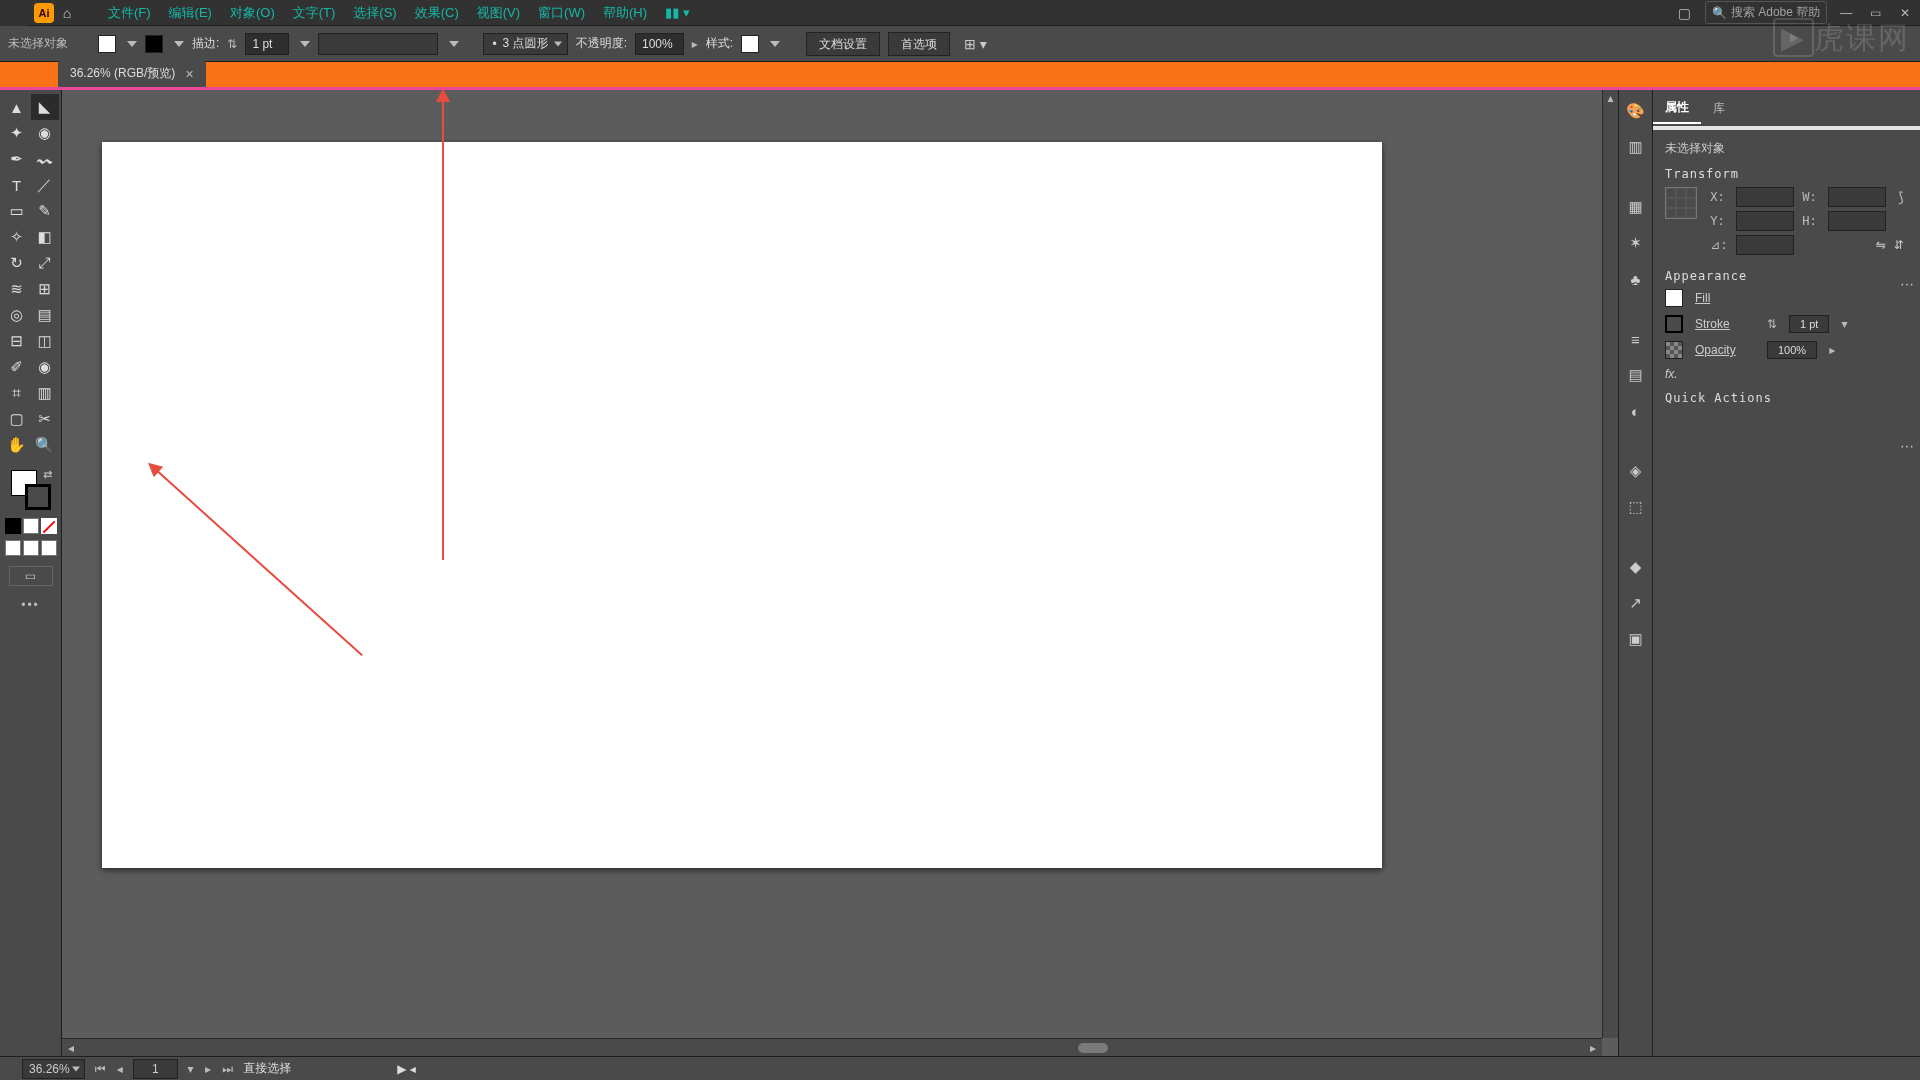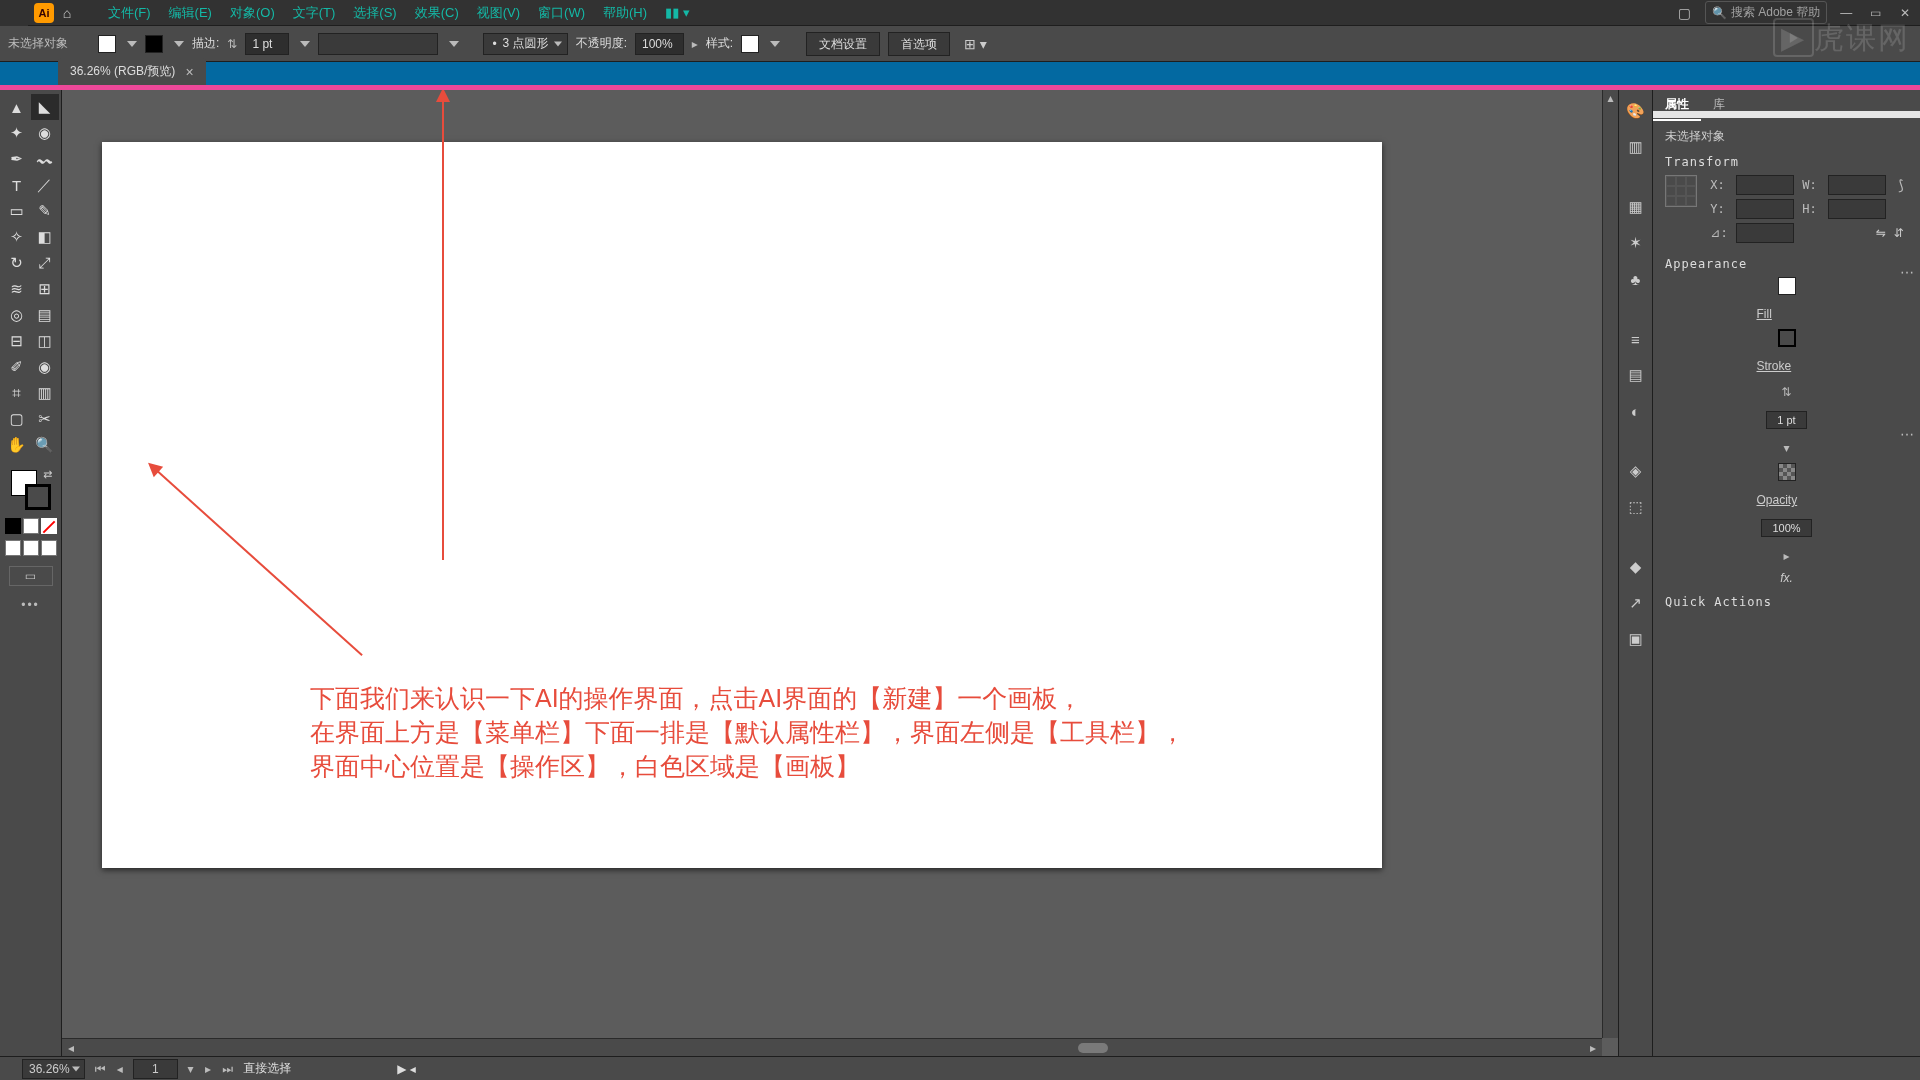--- a/index.html
+++ b/index.html
@@ -24,21 +24,21 @@
 .swatch.white{background:#fff;}
 .swatch.black{background:#000;}
 .swdrop { border-left:5px solid transparent;border-right:5px solid transparent;border-top:6px solid #bbb;display:inline-block;margin-left:3px;}
 .numfield { background:#2e2e2e;border:1px solid #222;color:#ddd;padding:2px 10px 2px 6px;font-size:12px;min-width:44px;height:22px;display:inline-flex;align-items:center;}
 .combowide { background:#3a3a3a;border:1px solid #222;color:#aaa;width:120px;height:22px;}
 .combomed { background:#3a3a3a;border:1px solid #222;color:#ddd;height:22px;padding:0 18px 0 8px;display:inline-flex;align-items:center;position:relative;}
 .combomed::after{content:"";position:absolute;right:5px;top:50%;transform:translateY(-50%);border-left:4px solid transparent;border-right:4px solid transparent;border-top:5px solid #bbb;}
 .btnflat { background:#3a3a3a;border:1px solid #222;padding:3px 12px;color:#ddd;font-size:12px;height:24px;}
 
 
-.tabstrip { height:28px; background:#0369a1; display:flex; align-items:flex-end; padding-left:58px;border-bottom:5px solid #ec4899;}
+.tabstrip { height:28px; background:#f97316; display:flex; align-items:flex-end; padding-left:58px;border-bottom:3px solid #ec4899;}
 .doc-tab { background:#4a4a4a; padding:5px 12px; color:#ddd; font-size:12px; display:flex; align-items:center; gap:10px; border-top-left-radius:3px;border-top-right-radius:3px;}
 .doc-tab .close{font-size:14px;color:#bbb;}
 
 
 .workarea { position:absolute; left:0; top:90px; right:0; bottom:24px; display:flex; }
 
 
 .toolbox { width:62px; background:#4a4a4a; border-right:1px solid #1e1e1e; display:flex; flex-direction:column; align-items:center; padding-top:4px; position:relative;}
 .toolbox .pair { display:flex; }
 .toolbox .tbtn { width:28px;height:26px; display:flex;align-items:center;justify-content:center;color:#ddd;font-size:15px;}
@@ -69,33 +69,33 @@
 
 
 .cursor { position:absolute; left:12px; top:90px; color:#fff; font-size:14px; transform:rotate(-15deg);}
 
 
 .dockcol { width:34px; background:#4a4a4a; border-left:1px solid #1e1e1e; display:flex; flex-direction:column; align-items:center; gap:14px; padding-top:10px;}
 .dockcol .dic { width:22px;height:22px;color:#ccc;display:flex;align-items:center;justify-content:center;font-size:15px;}
 
 
 .proppanel { width:268px; background:#4a4a4a; border-left:1px solid #1e1e1e; display:flex;flex-direction:column;}
-.proppanel .ptabs { display:flex; height:28px; border-bottom:7px solid #e5e5e5; align-items:flex-start;}
+.proppanel .ptabs { display:flex; height:40px; border-bottom:4px solid #e5e5e5; align-items:center;}
 .proppanel .ptab { padding:6px 12px; color:#bbb; font-size:12px;}
 .proppanel .ptab.active { color:#fff; font-weight:bold; border-bottom:2px solid #fff;}
 .proppanel .pbody { padding:10px 12px; font-size:12px; color:#ccc; position:relative;}
 .proppanel .sect { font-family:monospace; color:#ddd; margin:10px 0 6px; letter-spacing:1px;}
 .proppanel .refgrid { width:32px;height:32px;border:1px solid #777;display:inline-grid;grid-template:repeat(3,1fr)/repeat(3,1fr);vertical-align:top;}
 .proppanel .refgrid span{border:1px solid #555;}
 .proppanel .tf-fields { display:inline-block; margin-left:10px; vertical-align:top;}
 .proppanel .tf-row { display:flex; gap:8px; margin-bottom:4px; align-items:center;}
 .proppanel .tflabel{color:#bbb;font-family:monospace;width:18px;}
 .proppanel .tffield { width:58px;height:20px;background:#3a3a3a;border:1px solid #222;color:#888;padding:0 4px;display:inline-flex;align-items:center;font-size:11px;}
 .proppanel .link-ic{color:#bbb;font-size:14px;margin-left:4px;}
-.proppanel .arow { display:flex;align-items:center;gap:12px;margin-bottom:8px;font-family:monospace;flex-direction:column;}
+.proppanel .arow { display:flex;align-items:center;gap:12px;margin-bottom:8px;font-family:monospace;}
 .proppanel .arow .swatch{width:18px;height:18px;}
 .proppanel .arow .lbl{width:60px;text-decoration:underline;color:#ccc;}
 .proppanel .arow .val{background:#3a3a3a;border:1px solid #222;padding:2px 10px;color:#ddd;font-size:11px;}
 .proppanel .optmore{position:absolute;right:6px;color:#bbb;font-size:14px;}
 .proppanel .optmore.t1{top:146px;} .proppanel .optmore.t2{top:308px;}
 
 
 .statusbar { position:absolute; left:0; right:0; bottom:0; height:24px; background:#4a4a4a; border-top:1px solid #1e1e1e; display:flex; align-items:center; gap:6px; padding:0 6px; font-size:12px; color:#ccc;}
 .statusbar .zoom{background:#3a3a3a;border:1px solid #222;padding:2px 14px 2px 6px;position:relative;margin-left:16px;}
 .statusbar .zoom::after{content:"";position:absolute;right:4px;top:50%;transform:translateY(-50%);border-left:4px solid transparent;border-right:4px solid transparent;border-top:5px solid #bbb;}
@@ -252,25 +252,20 @@
       <div class="mini w"></div>
     </div>
     <div class="screen">▭</div>
     <div class="dots">•••</div>
   </div>
 
   <div class="canvaswrap">
     <div class="artboard"></div>
     <div class="arrow1"></div>
     <div class="arrow2line"></div>
-    <div class="redtext">
-      <div>下面我们来认识一下AI的操作界面，点击AI界面的【新建】一个画板，</div>
-      <div>在界面上方是【菜单栏】下面一排是【默认属性栏】，界面左侧是【工具栏】，</div>
-      <div>界面中心位置是【操作区】，白色区域是【画板】</div>
-    </div>
     <div class="vscroll">
       <div class="arrow">▴</div>
     </div>
     <div class="hscroll">
       <span style="margin-left:6px;color:#bbb">◂</span>
       <div class="thumb"></div>
       <span style="position:absolute;right:6px;color:#bbb">▸</span>
     </div>
   </div>
 

